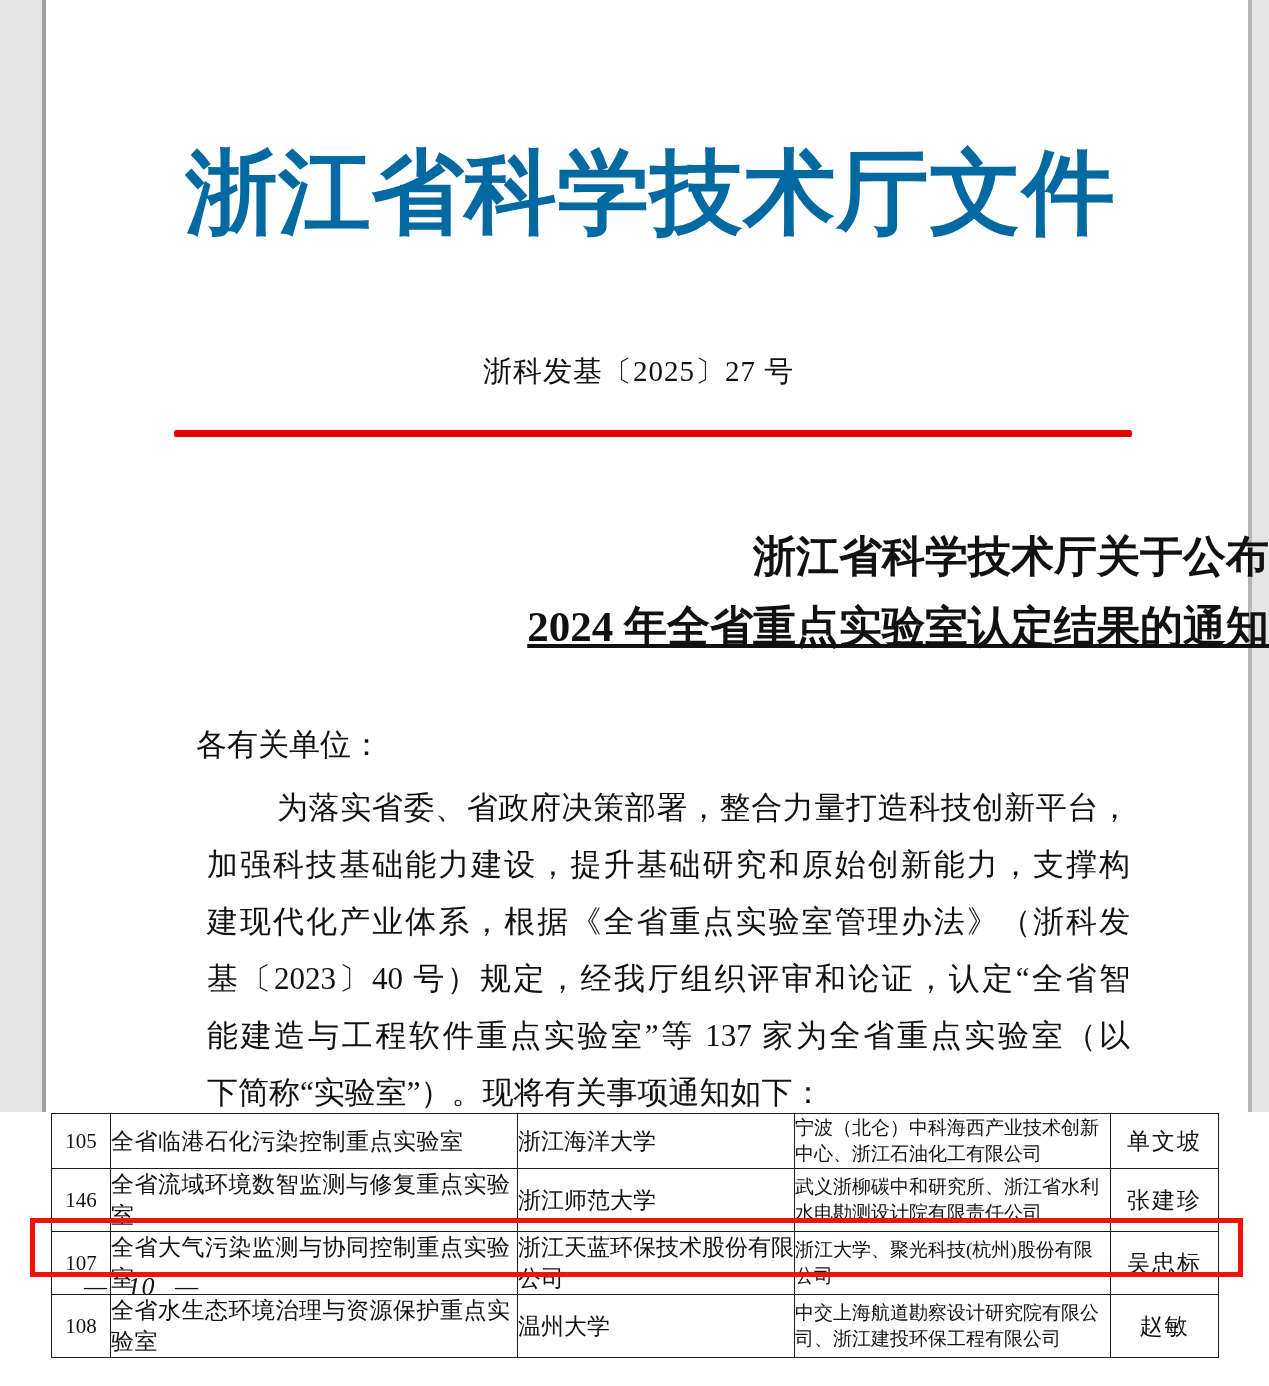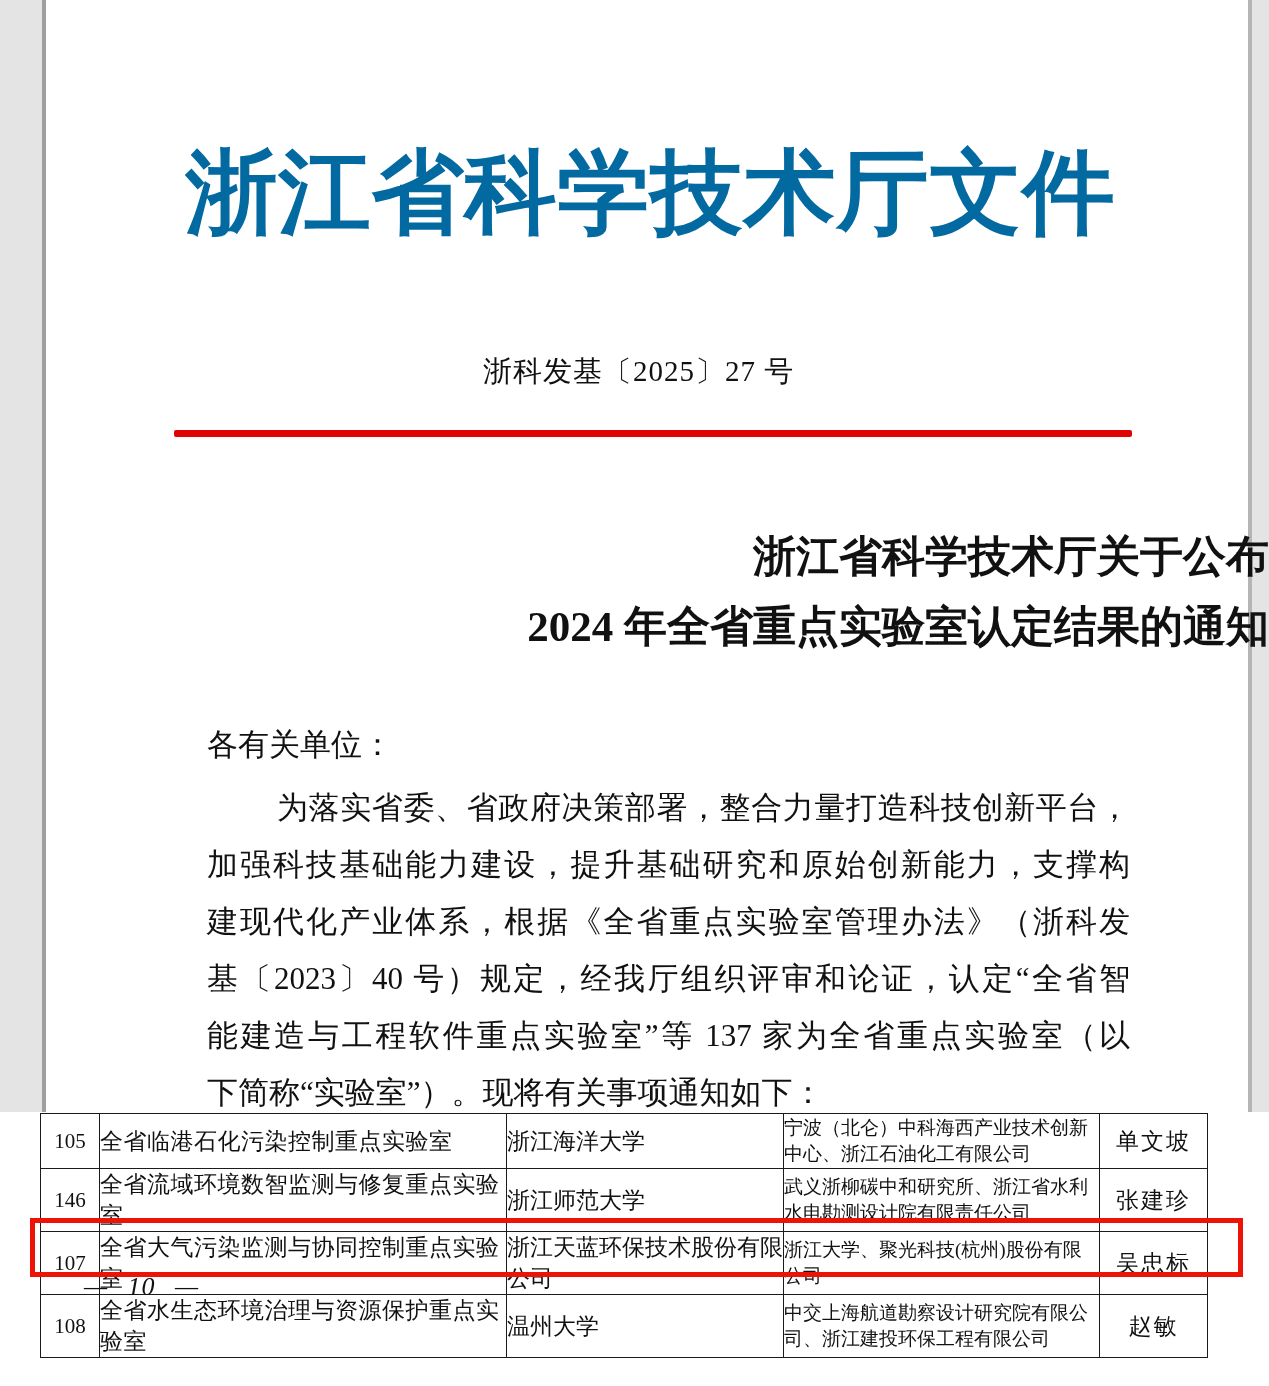--- a/index.html
+++ b/index.html
@@ -29,33 +29,33 @@
   }
   .red-rule {
     position:absolute; left:174px; top:430px; width:958px; height:7px;
     background:#e00404; border-radius:2px;
   }
   .notice-title {
     position:absolute; left:0; width:100%; text-align:right;
     font-size:43px; font-weight:bold; white-space:nowrap;
   }
   .title1 { top:528px; }
-  .title2 { top:598px; }
+  .title2 { top:598px;text-decoration:underline; }
   .salutation {
-    position:absolute; left:207px; top:724px; font-size:31px;
+    position:absolute; left:196px; top:724px; font-size:31px;
   }
   .body-block {
     position:absolute; left:207px; top:779px; width:923px;
     font-size:31px; line-height:57px;
   }
   .body-line { text-align:justify; text-align-last:justify; }
   .body-line.indent { padding-left:70px; box-sizing:border-box; }
   .body-line.last { text-align-last:left; }
   table.results {
-    position:absolute; left:40px; top:1113px; width:1167px;
+    position:absolute; left:51px; top:1113px; width:1167px;
     border-collapse:collapse; table-layout:fixed; font-size:23px;
   }
   table.results td {
     border:1px solid #1b1b1b; padding:0; vertical-align:middle;
     overflow:hidden;
   }
   tr.r1 { height:55px; } tr.r2 { height:54px; }
   tr.r3 { height:51px; } tr.r4 { height:53px; }
   td.c-no { text-align:center; font-size:21px; }
   td.c-lab { padding-left:11px; letter-spacing:0.5px; }

